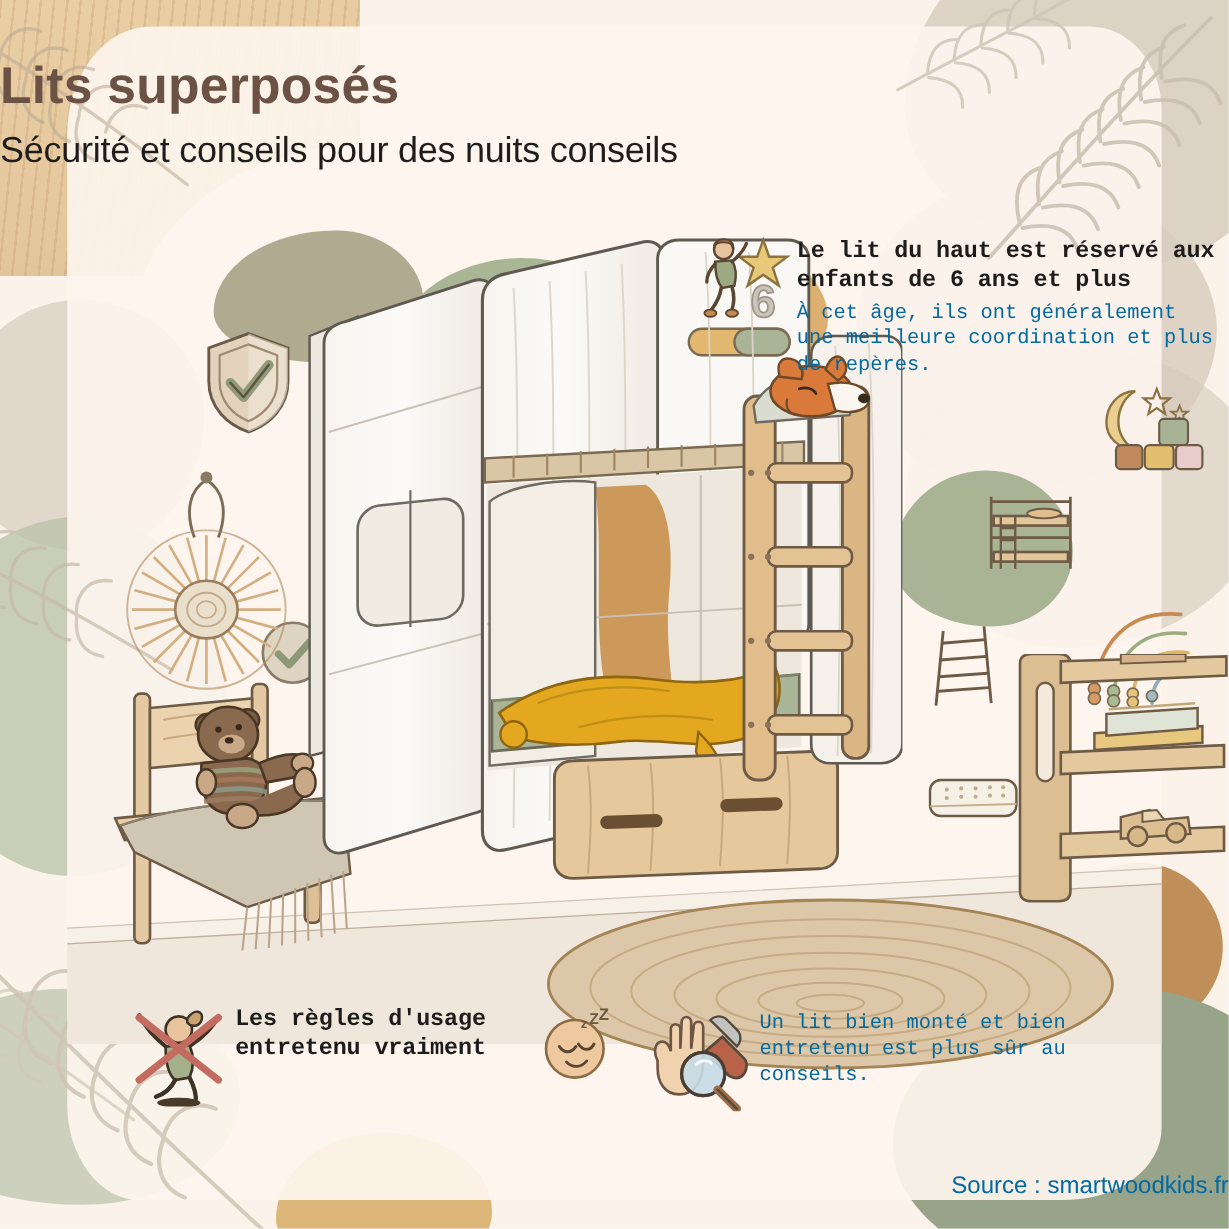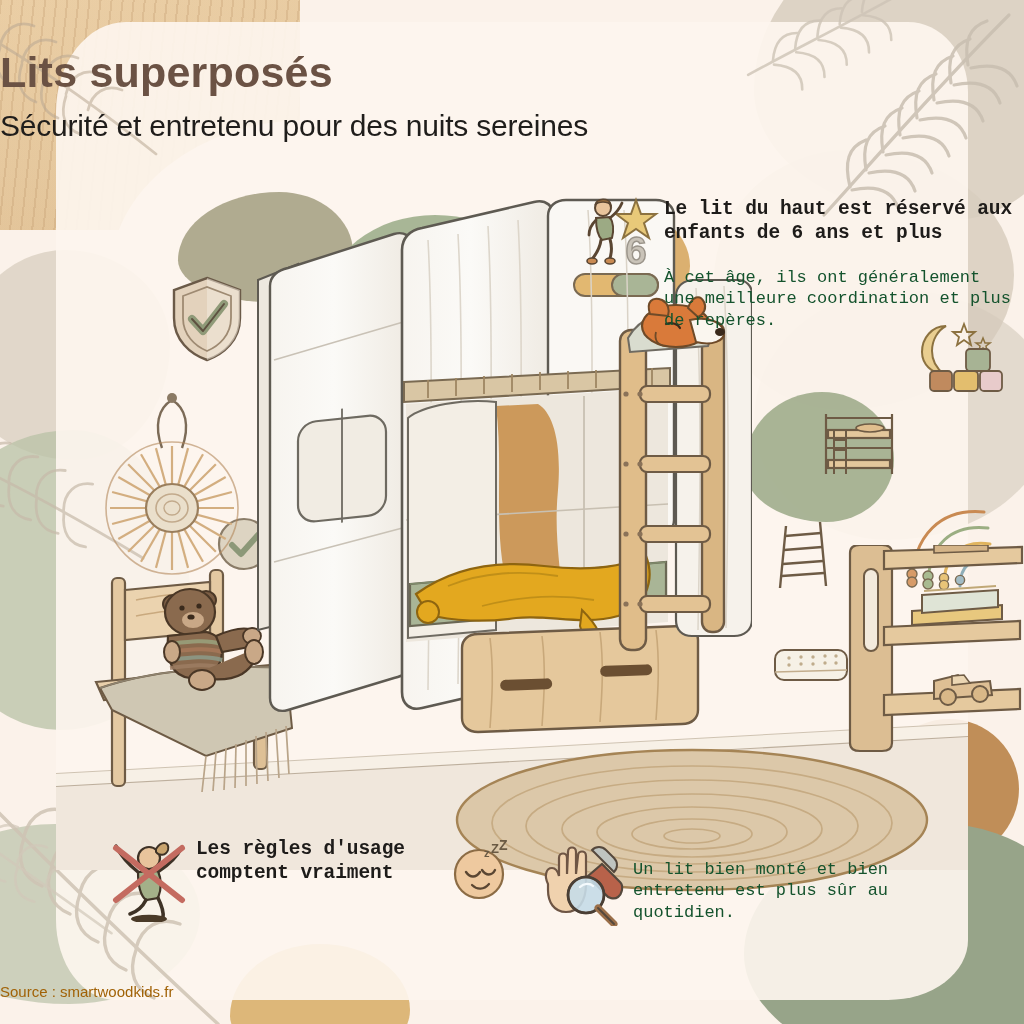--- a/index.html
+++ b/index.html
@@ -121,30 +121,30 @@
     font-size: 30px; color: #1F1D1B; letter-spacing: -.2px;
   }
 
   
   .callout { position: absolute; font-family: Liberation Mono, monospace; }
   .callout .c-title {
     font-size: 19.5px; font-weight: bold; color: #1E1C1A;
     line-height: 1.23; letter-spacing: -.1px;
   }
   .callout .c-body {
-    margin-top: 21px;
-    font-size: 17px; color: #14532d; line-height: 1.26;
+    margin-top: 5px;
+    font-size: 17px; color: #0369a1; line-height: 1.26;
   }
   #callout-age { left: 664px; top: 198px; width: 352px; }
   #callout-rules { left: 196px; top: 838px; width: 300px; }
   #callout-check { left: 633px; top: 838px; width: 340px; }
 
   .footer {
     position: absolute; left: 0; right: 0; bottom: 24px;
-    text-align: left; font-size: 15px; color: #a16207;
+    text-align: right; font-size: 20px; color: #0369a1;
   }
 
   .ic { position: absolute; }
 </style>
 </head>
 <body>
 
 <div id="poster">
 
   <div class="wood-corner"></div>
@@ -603,21 +603,21 @@
       <path d="M114 131 L126 130 L132 138 L114 140 Z" fill="#EBD6B3" stroke="#6E5B45" stroke-width="1.6"></path>
       <circle cx="110" cy="152" r="8" fill="#D9B888" stroke="#6E5B45" stroke-width="2"></circle>
       <circle cx="142" cy="149" r="8" fill="#D9B888" stroke="#6E5B45" stroke-width="2"></circle>
     </g>
 
     <path d="M96 0 L150 0 L150 6 L96 8 Z" fill="#D4B488" stroke="#6E5B45" stroke-width="1.6"></path>
   </svg>
 
   <div class="header">
     <div class="title">Lits superposés</div>
-    <div class="subtitle">Sécurité et entretenu pour des nuits sereines</div>
+    <div class="subtitle">Sécurité et conseils pour des nuits conseils</div>
   </div>
 
   <svg class="ic" style="left:584px; top:194px; width:80px; height:76px;" viewBox="0 0 80 76">
 
     <path d="M52 6 L57 20 L72 20 L60 29 L65 44 L52 35 L39 44 L44 29 L32 20 L47 20 Z" fill="#E8C979" stroke="#8C7240" stroke-width="2"></path>
 
     <text x="52" y="70" font-family="Liberation Sans, sans-serif" font-size="38" font-weight="bold" fill="#C9C3B8" stroke="#9A948A" stroke-width="1.4" text-anchor="middle">6</text>
 
     <circle cx="19" cy="14" r="8" fill="#E8C49C" stroke="#5A4632" stroke-width="2"></circle>
     <path d="M11 11 C12 4 26 3 27 11 C24 7 14 7 11 11 Z" fill="#A3743F" stroke="#5A4632" stroke-width="1.6"></path>
@@ -654,36 +654,36 @@
     <circle cx="31" cy="34" r="24" fill="#EEC99F" stroke="#8C6C45" stroke-width="2.2"></circle>
     <path d="M18 32 C22 38 28 38 32 32" fill="none" stroke="#5A4632" stroke-width="2.4" stroke-linecap="round"></path>
     <path d="M34 30 C38 36 44 36 47 30" fill="none" stroke="#5A4632" stroke-width="2.4" stroke-linecap="round"></path>
     <path d="M24 45 C29 50 36 50 41 44" fill="none" stroke="#5A4632" stroke-width="2.2" stroke-linecap="round"></path>
     <text x="36" y="17" font-family="Liberation Sans, sans-serif" font-size="11" font-weight="bold" fill="#6A5A44">z</text>
     <text x="43" y="13" font-family="Liberation Sans, sans-serif" font-size="13" font-weight="bold" fill="#6A5A44">Z</text>
     <text x="51" y="10" font-family="Liberation Sans, sans-serif" font-size="14" font-weight="bold" fill="#6A5A44">Z</text>
   </svg>
 
   <div class="callout" id="callout-rules">
-    <div class="c-title">Les règles d'usage comptent vraiment</div>
+    <div class="c-title">Les règles d'usage entretenu vraiment</div>
   </div>
 
   <svg class="ic" style="left:534px; top:840px; width:92px; height:86px;" viewBox="0 0 92 86">
 
     <path d="M14 44 C10 36 12 28 18 28 C22 28 24 32 25 36 L25 18 C25 12 33 12 33 18 L33 34 L34 12 C34 6 42 6 42 12 L42 34 L44 16 C44 10 52 10 52 16 L52 44 C52 62 44 72 32 72 C20 72 14 62 14 50 Z" fill="#F0D2AE" stroke="#6E5544" stroke-width="2.2"></path>
 
     <path d="M58 10 C62 6 68 6 72 10 L80 18 C84 22 84 28 80 32 L70 22 Z" fill="#BFC4C0" stroke="#55483C" stroke-width="2"></path>
     <path d="M68 24 L86 42 C90 46 88 54 84 57 C80 60 74 58 71 54 L54 36 Z" fill="#B8624A" stroke="#55483C" stroke-width="2.2"></path>
 
     <circle cx="52" cy="55" r="18" fill="#C6DCE8" stroke="#55483C" stroke-width="2.6" opacity=".9"></circle>
     <circle cx="52" cy="55" r="18" fill="none" stroke="#4A3E34" stroke-width="2.6"></circle>
     <path d="M46 47 C50 43 56 43 59 46" fill="none" stroke="#F4FAFD" stroke-width="2.4" stroke-linecap="round"></path>
     <path d="M64 68 L80 84" stroke="#9A6E48" stroke-width="7" stroke-linecap="round"></path>
     <path d="M64 68 L80 84" stroke="#55483C" stroke-width="2" stroke-linecap="round" fill="none"></path>
   </svg>
 
   <div class="callout" id="callout-check">
-    <div class="c-body">Un lit bien monté et bien entretenu est plus sûr au quotidien.</div>
+    <div class="c-body">Un lit bien monté et bien entretenu est plus sûr au conseils.</div>
   </div>
 
   <div class="footer">Source : smartwoodkids.fr</div>
 
 </div>
 
 </body></html>

